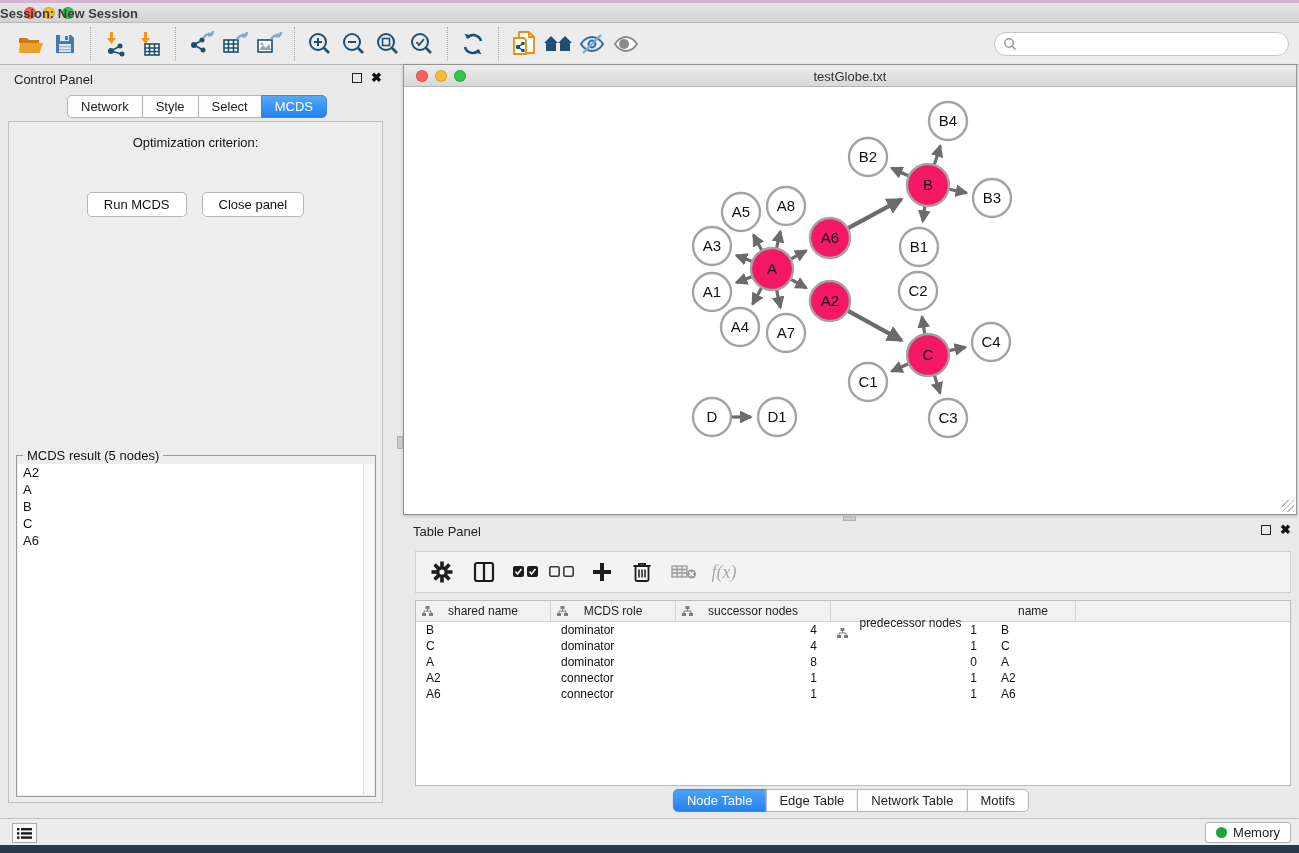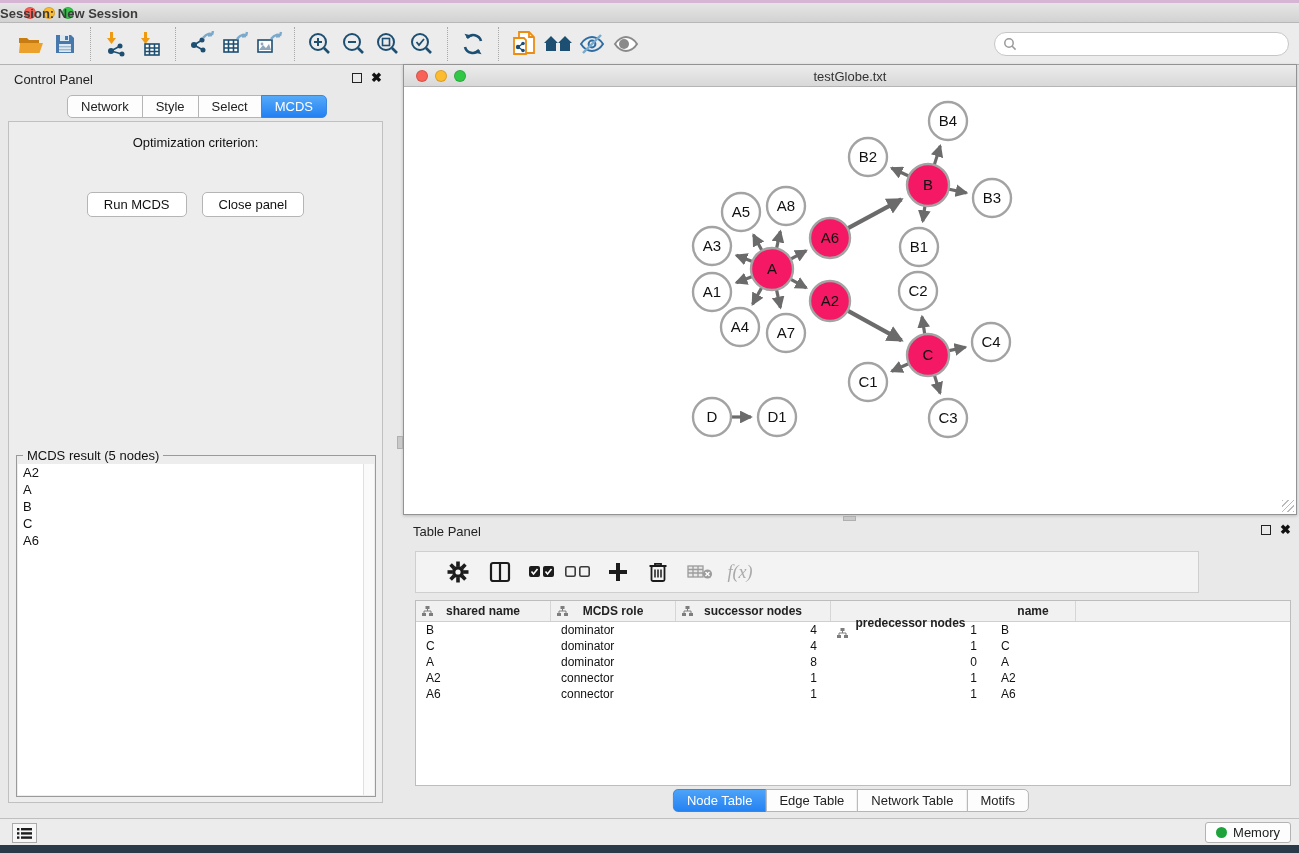--- a/index.html
+++ b/index.html
@@ -70,29 +70,29 @@
   .net-titlebar .lights { left:12px; top:5px; }
   .net-titlebar .title { position:absolute; left:0; right:0; top:4px; text-align:center; font-size:13px; color:#333; }
   .net-canvas { position:relative; width:100%; height:427px; background:#fff; }
   .resize-grip { position:absolute; right:2px; bottom:2px; width:12px; height:12px;
     background:repeating-linear-gradient(135deg,#bbb 0 1px,transparent 1px 4px); }
   .mini-scroll-v { position:absolute; left:397px; top:436px; width:6px; height:13px; background:#c9c9c9; border:1px solid #b0b0b0; }
   .mini-scroll-h { position:absolute; left:843px; top:516px; width:13px; height:5px; background:#c9c9c9; border:1px solid #b0b0b0; }
 
   
   .table-panel { position:absolute; left:403px; top:520px; width:896px; height:292px; }
-  .tp-toolbar { position:absolute; left:12px; top:31px; width:784px; height:42px; background:#f3f3f3;
-    border:1px solid #cfcfcf; display:flex; align-items:center; padding-left:26px; gap:4px; }
+  .tp-toolbar { position:absolute; left:12px; top:31px; width:876px; height:42px; background:#f3f3f3;
+    border:1px solid #cfcfcf; display:flex; align-items:center; padding-left:10px; gap:4px; }
   .tp-icon { width:32px; height:32px; display:flex; align-items:center; justify-content:center; cursor:pointer; }
   .fx { font-family:"Liberation Serif", serif; font-style:italic; font-size:18px; color:#a9a9a9; }
 
   .data-table { position:absolute; left:12px; top:80px; width:876px; height:186px; background:#fff; border:1px solid #bdbdbd; overflow:hidden; }
   .thead { display:flex; height:21px; background:#f1f1f1; border-bottom:1px solid #cfcfcf; }
   .th { display:flex; align-items:center; justify-content:center; gap:5px; font-size:12px; color:#222;
-    border-right:1px solid #d6d6d6; position:relative;font-weight:bold; }
+    border-right:1px solid #d6d6d6; position:relative; }
   .th:last-child { border-right:1px solid #d6d6d6; }
   .th .tree-ico { position:absolute; left:6px; top:5px; }
   .trow { display:flex; height:16px; align-items:center; }
   .td { font-size:12px; color:#111; overflow:hidden; white-space:nowrap; }
   .td.num { text-align:right; }
 
   .table-panel .seg-tabs { top:269px; }
   .seg.active-blue { background:linear-gradient(#4da3f8,#2482f3); border-color:#3a87e0; color:#fff; }
 
   

